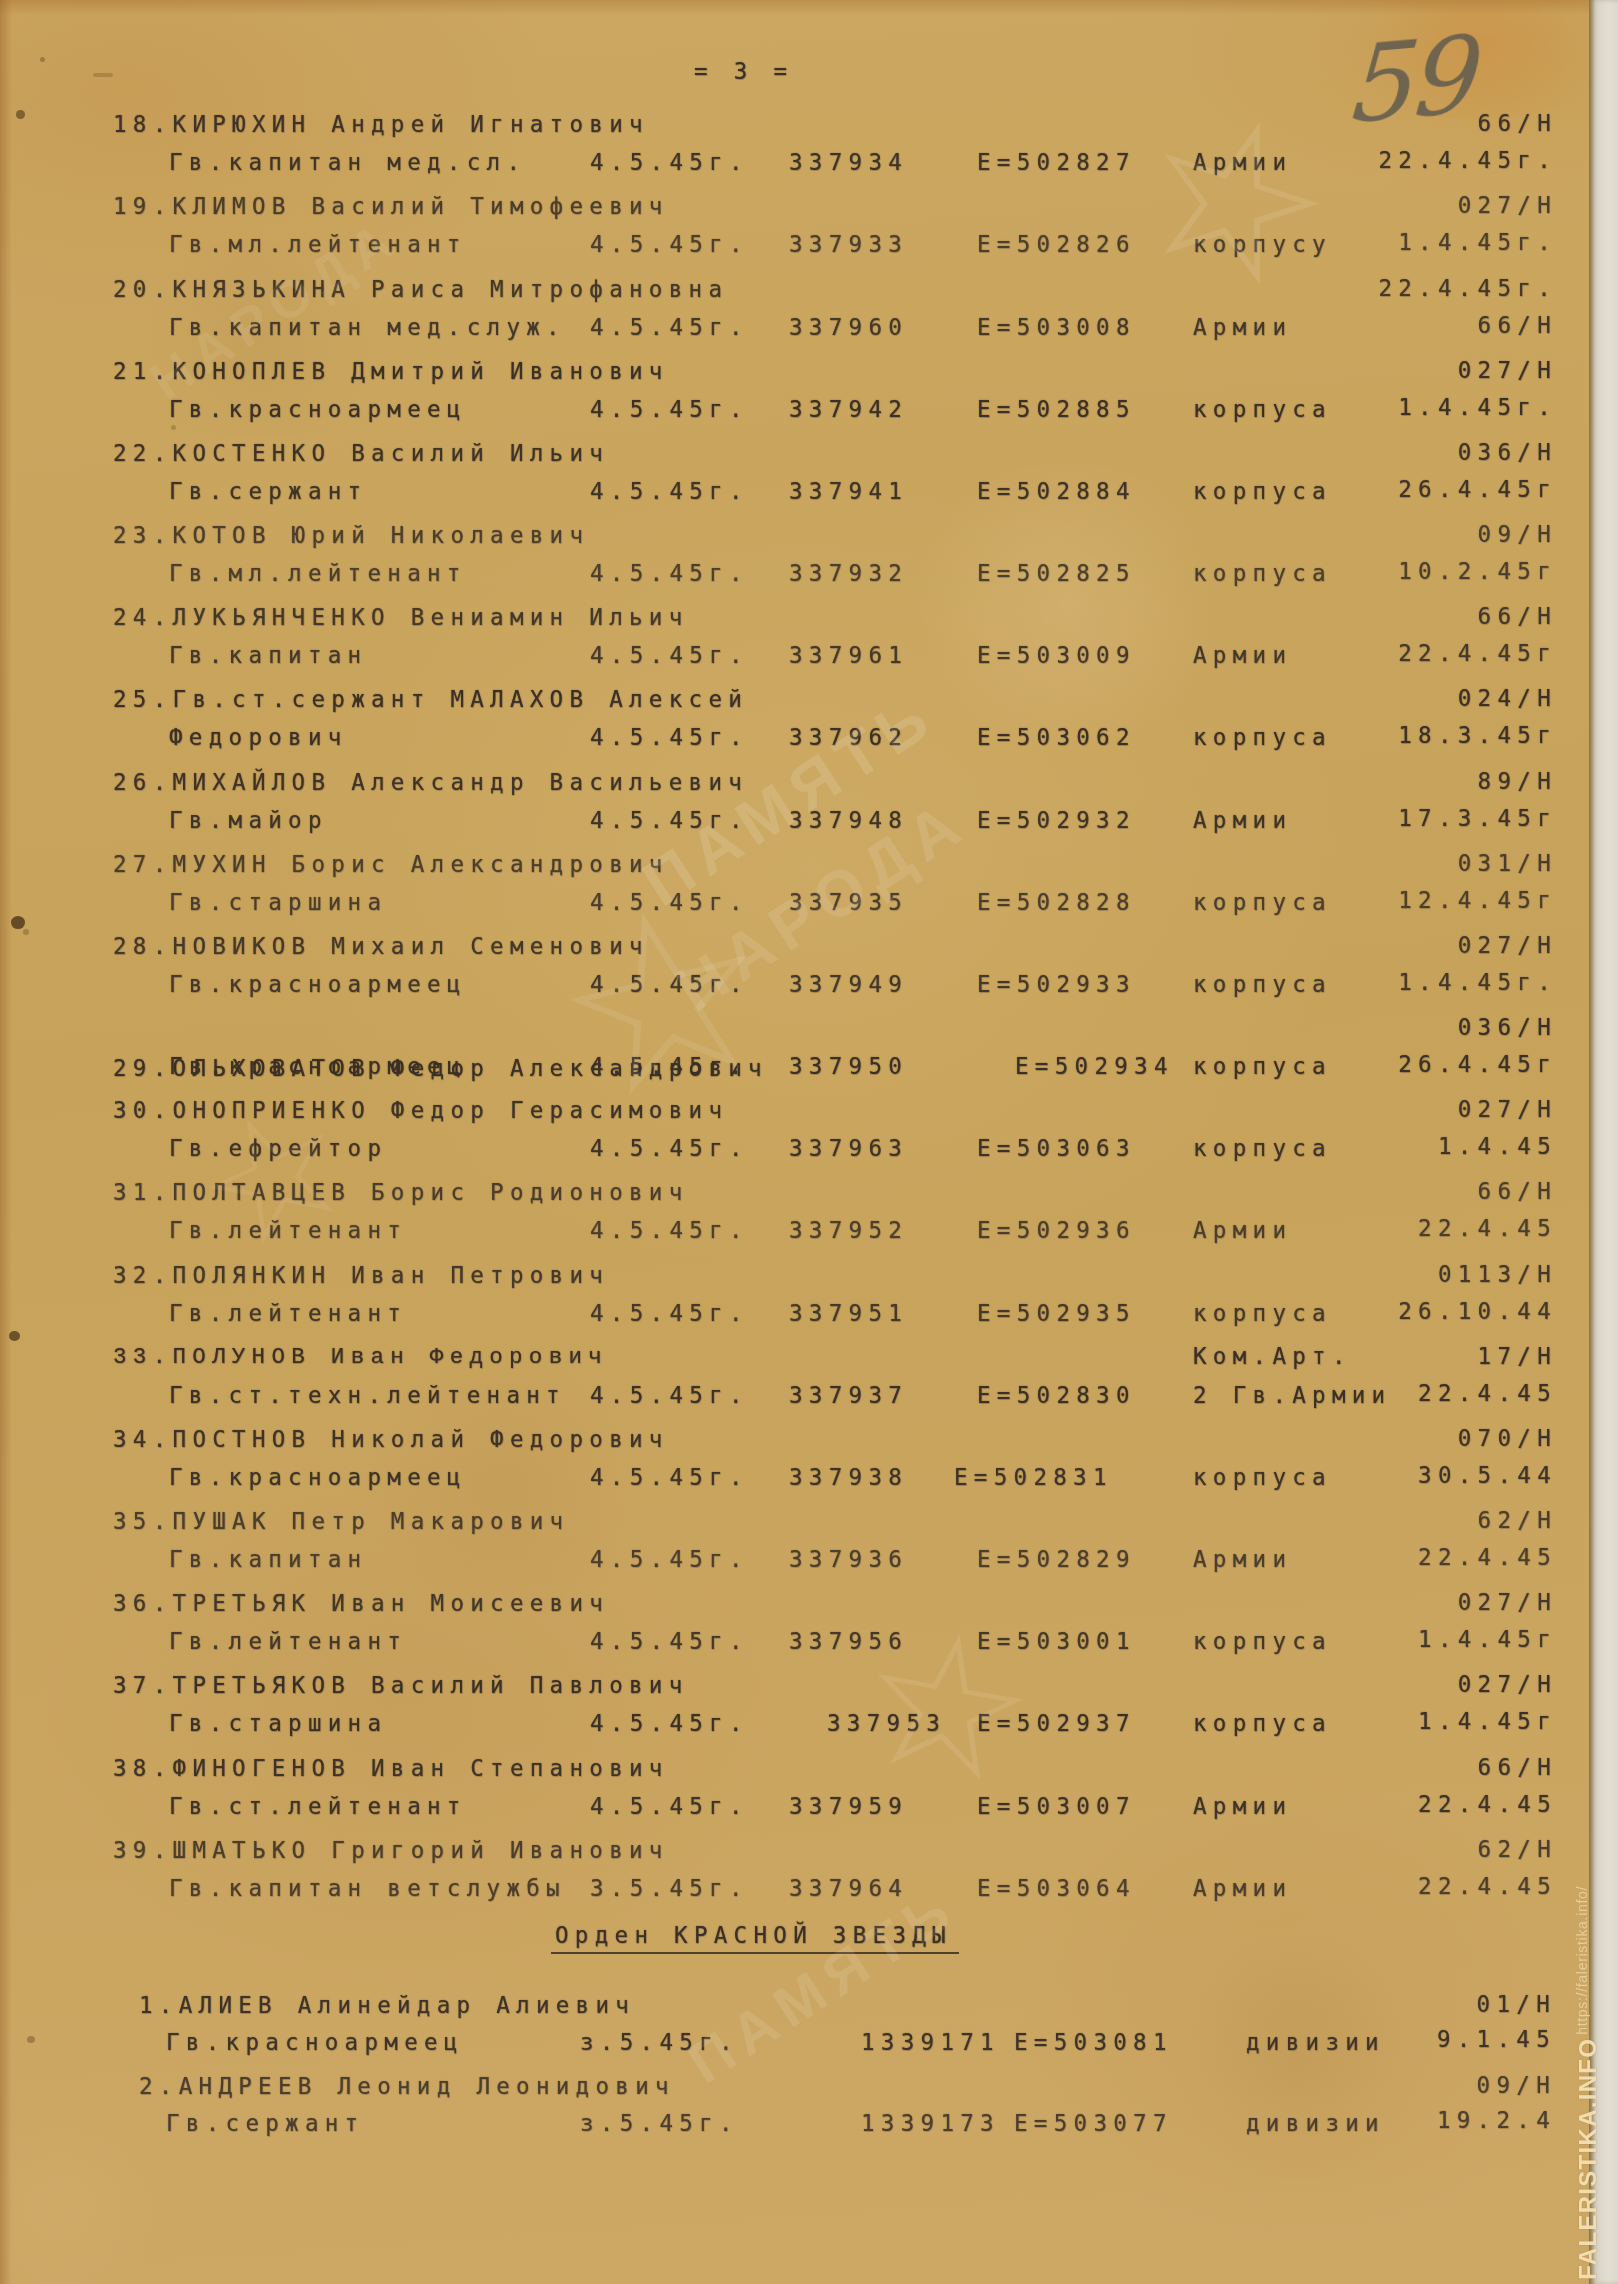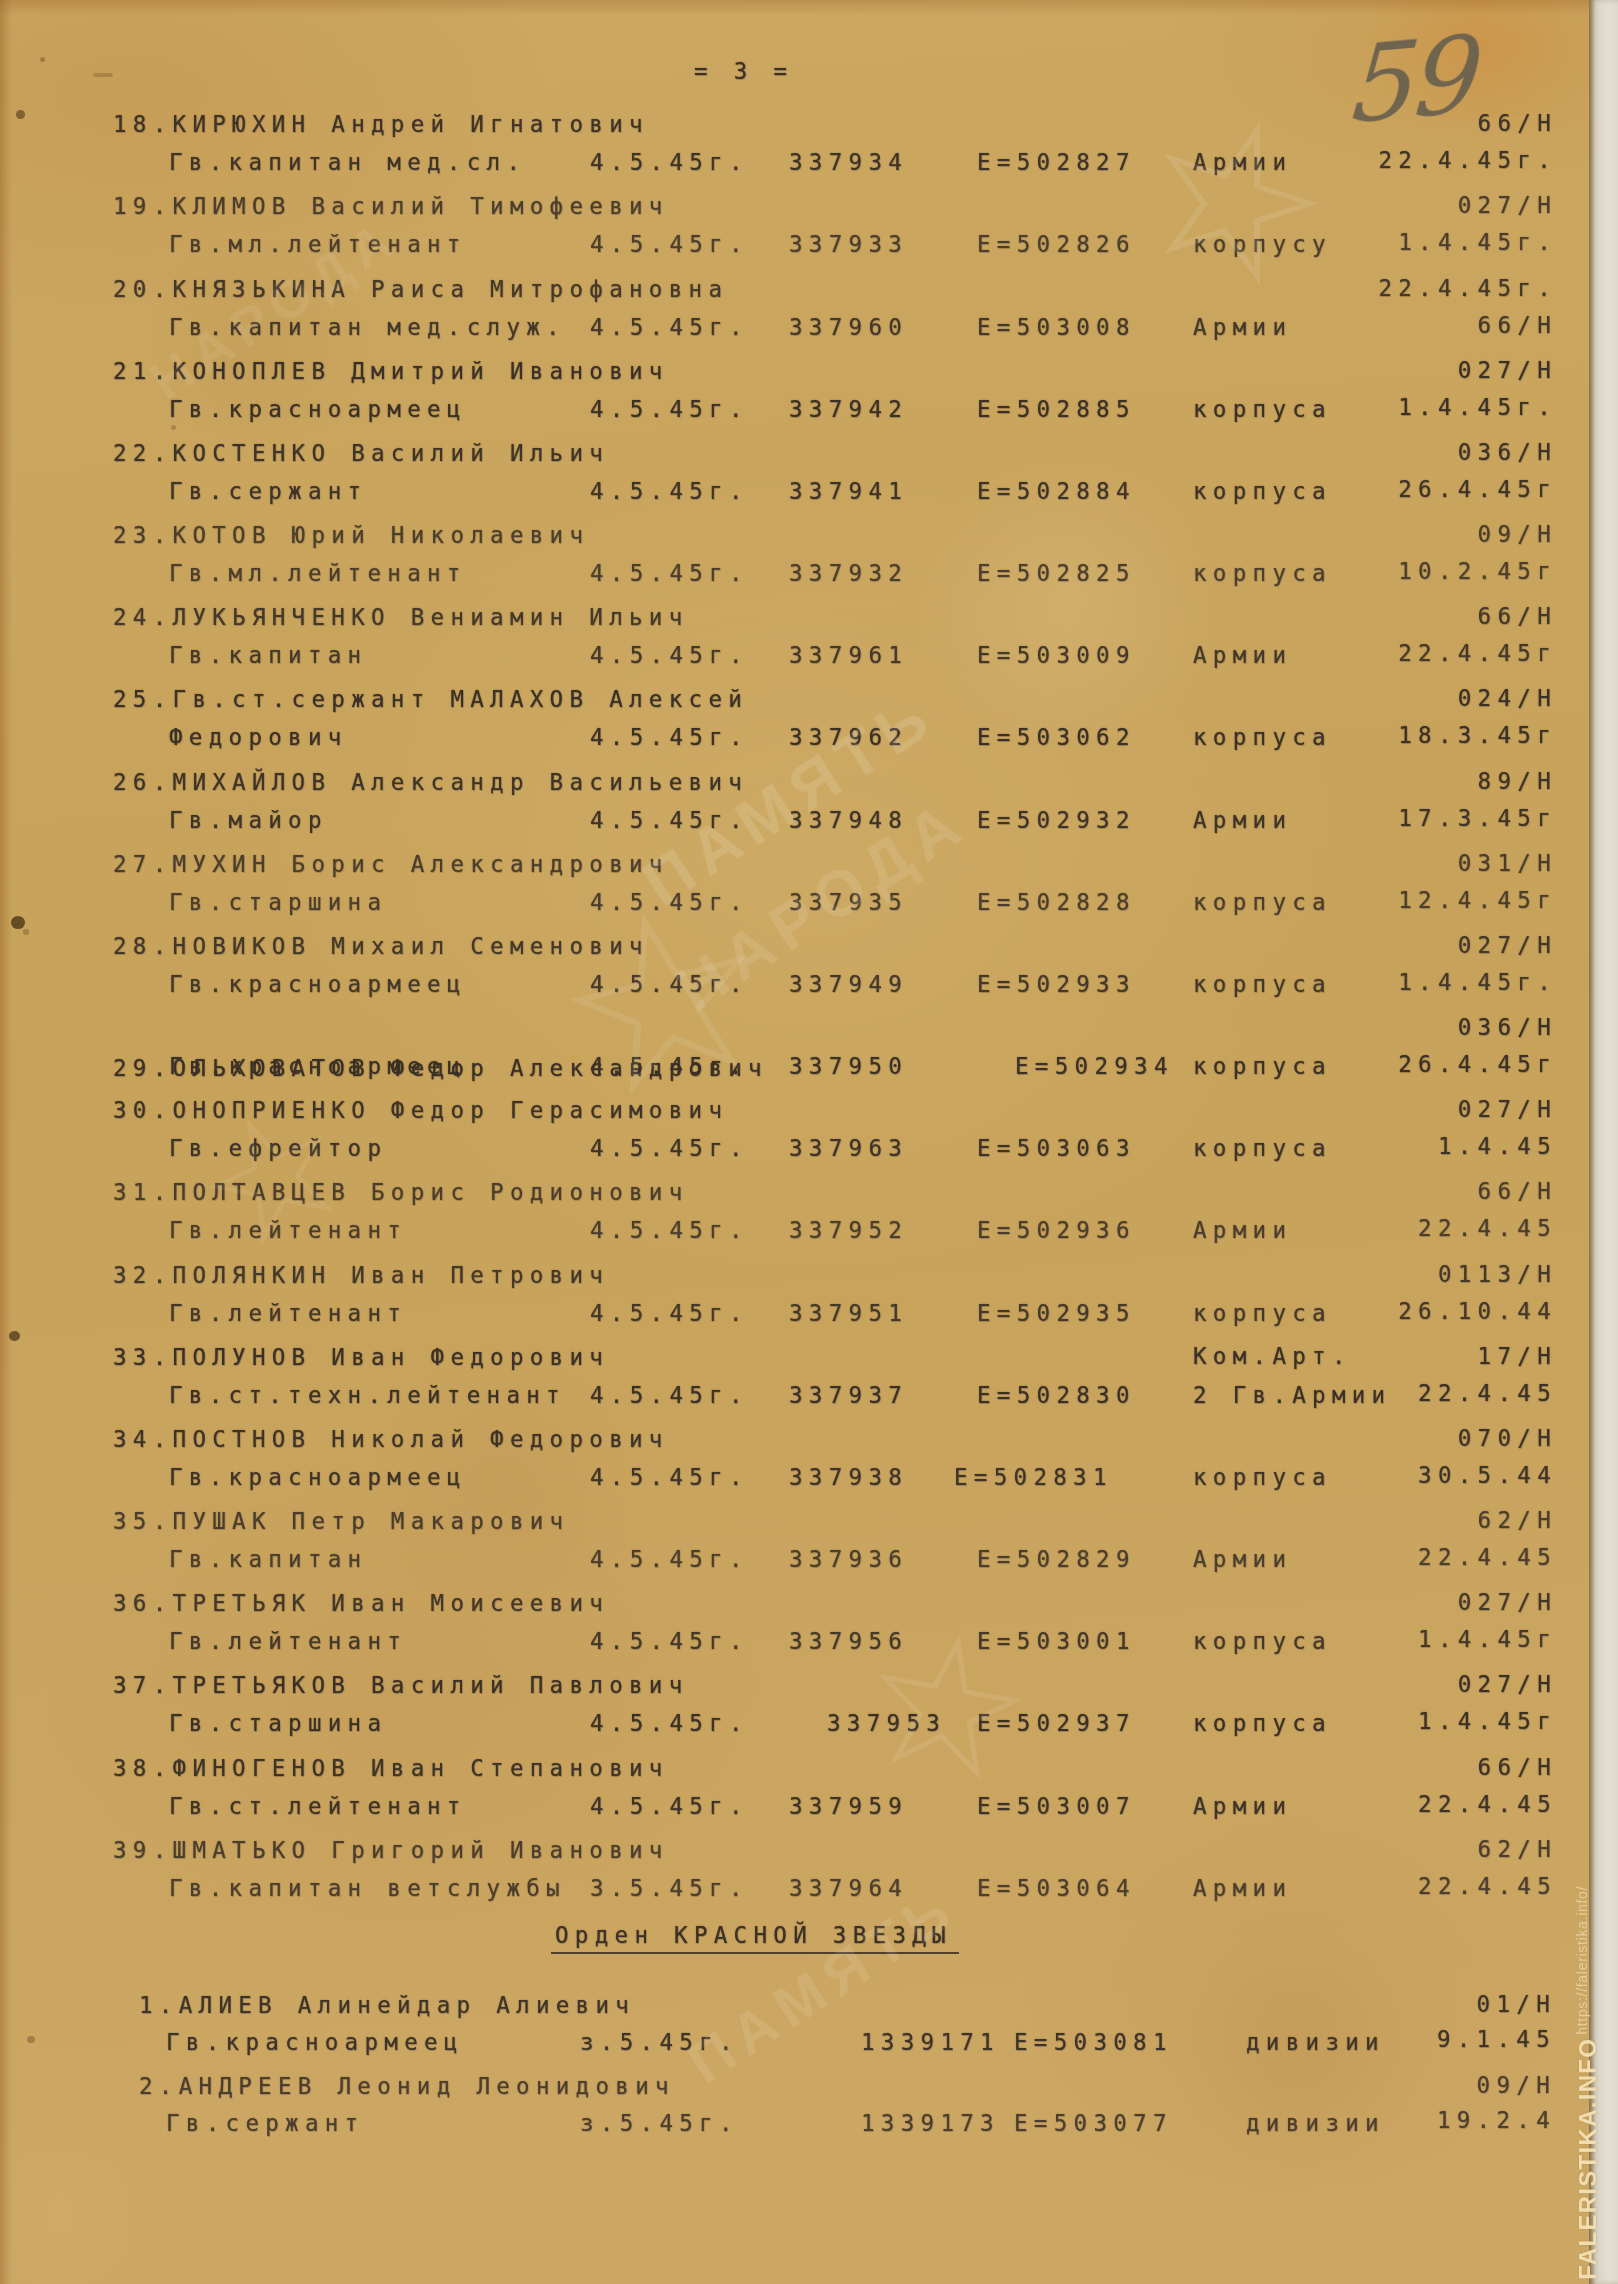--- a/index.html
+++ b/index.html
@@ -277,21 +277,21 @@
       <span class="typed" style="left: 113px; top: 0px;">32.ПОЛЯНКИН Иван Петрович</span>
       <span class="typed" style="left: 169px; top: 38px;">Гв.лейтенант</span>
       <span class="typed" style="left: 590px; top: 38px;">4.5.45г.</span>
       <span class="typed" style="left: 789px; top: 38px;">337951</span>
       <span class="typed" style="left: 977px; top: 38px;">Е=502935</span>
       <span class="typed" style="left: 1193px; top: 38px;">корпуса</span>
       <span class="typed r" style="left: 1557px; top: -1.3px;">0113/Н</span>
       <span class="typed r" style="left: 1557px; top: 36px;">26.10.44</span>
     </div>
     <div class="entry" style="top: 1344px; opacity: 1;">
-      <span class="typed" style="left: 113px; top: 0px;">33.ПОЛУНОВ Иван Федорович</span>
+      <span class="typed" style="left: 113px; top: 0px; font-family: Liberation Mono, monospace;">33.ПОЛУНОВ Иван Федорович</span>
       <span class="typed" style="left: 169px; top: 38px;">Гв.ст.техн.лейтенант</span>
       <span class="typed" style="left: 590px; top: 38px;">4.5.45г.</span>
       <span class="typed" style="left: 789px; top: 38px;">337937</span>
       <span class="typed" style="left: 977px; top: 38px;">Е=502830</span>
       <span class="typed" style="left: 1193px; top: -1.3px;">Ком.Арт.</span>
       <span class="typed" style="left: 1193px; top: 38px;">2 Гв.Армии</span>
       <span class="typed r" style="left: 1557px; top: -1.3px;">17/Н</span>
       <span class="typed r" style="left: 1557px; top: 36px;">22.4.45</span>
     </div>
     <div class="entry" style="top: 1426px; opacity: 0.97;">

